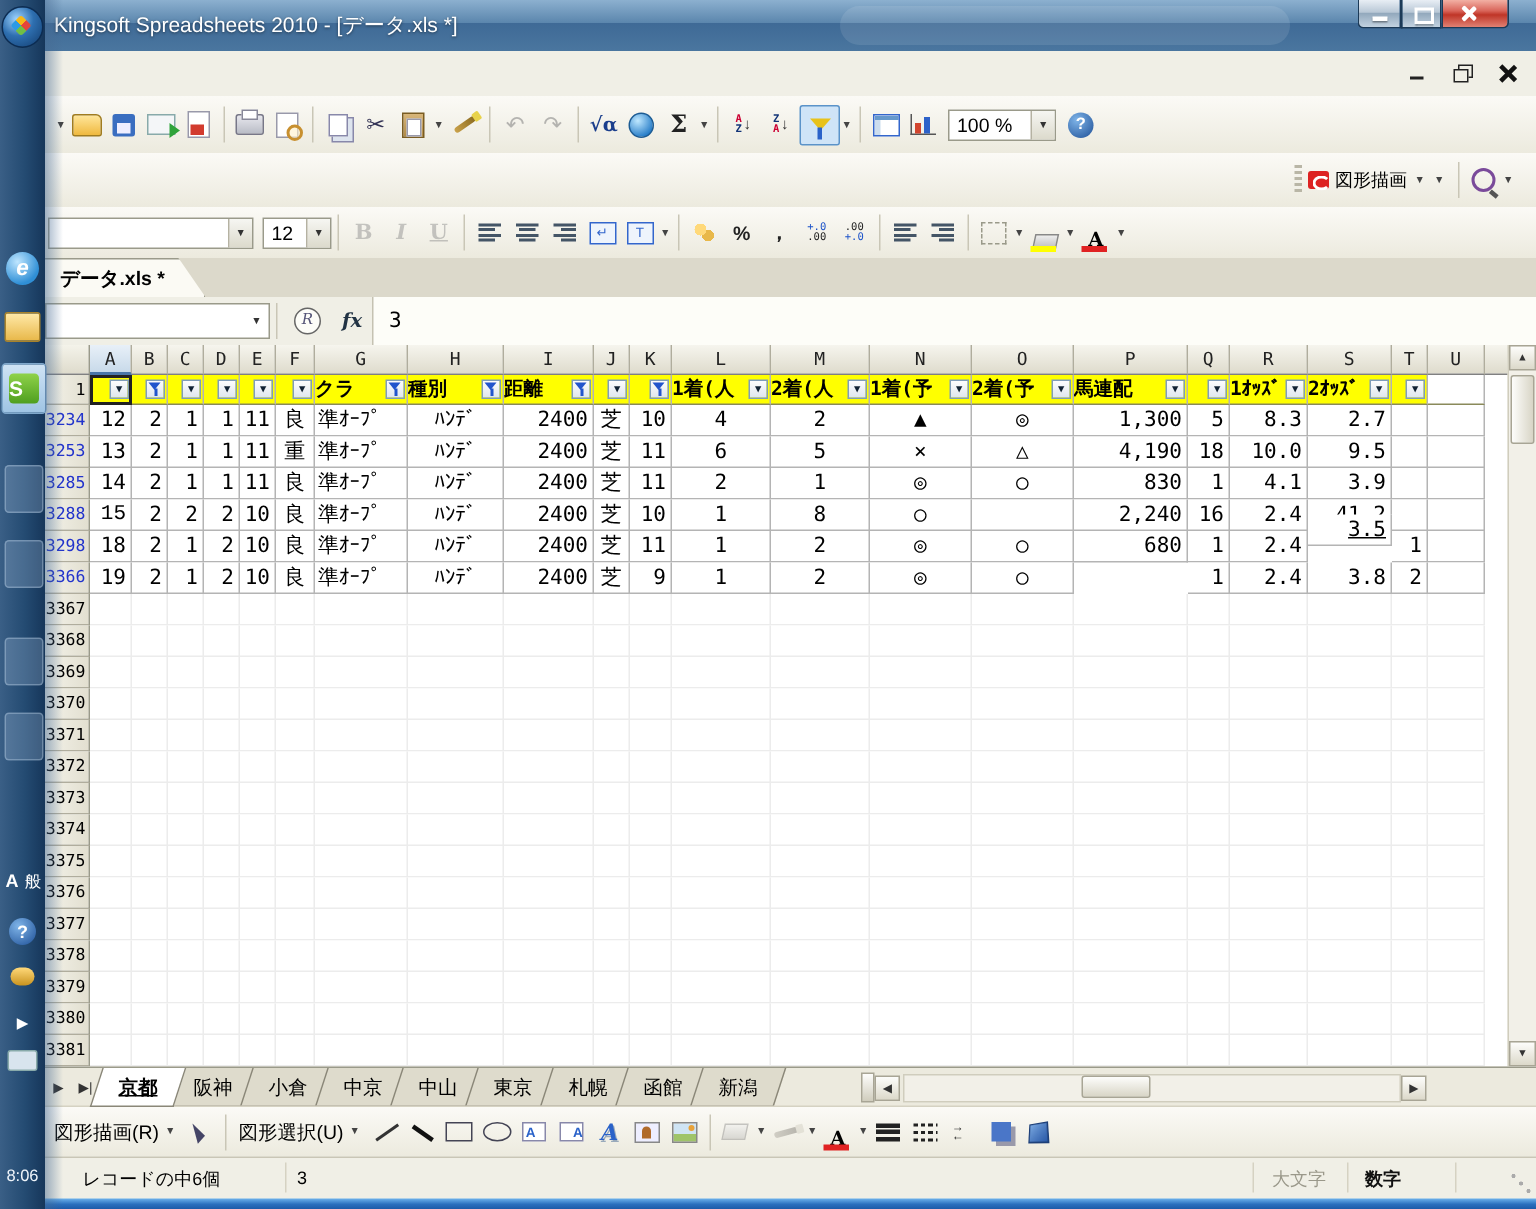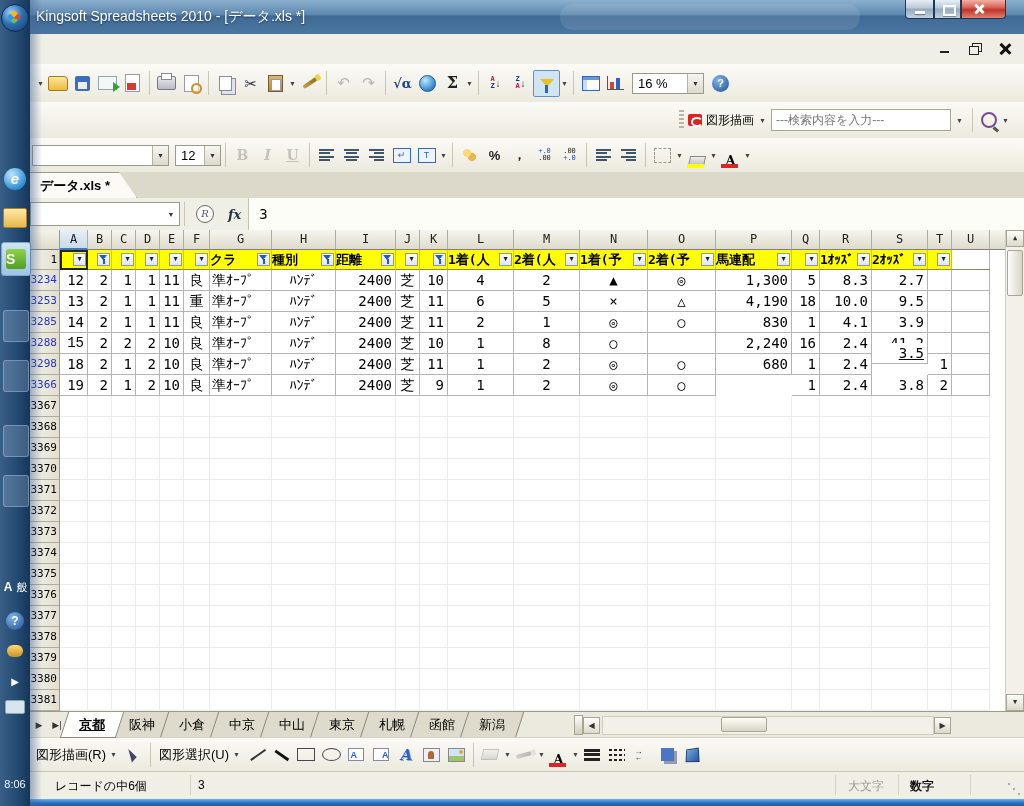--- a/index.html
+++ b/index.html
@@ -324,35 +324,34 @@
         </div>
       <div class="drop">▼</div>
       <div class="sep"></div>
       <div class="tbtn">
           <span class="ic ic-table"></span>
         </div>
       <div class="tbtn">
           <span class="ic ic-chart"></span>
         </div>
       <div class="combo" style="width:72px;margin:0 4px;">
-        <span class="val">16 %</span>
+        <span class="val">100 %</span>
         <span class="cd">▼</span>
       </div>
       <div class="tbtn">
           <span class="ic ic-help">?</span>
         </div>
     </div>
 
     <div class="bar" id="tb-row2">
       <div id="websearch">
         <div class="grip"></div>
         <span class="ws-badge"></span>
         <span class="lbl">図形描画</span>
         <span class="drop">▼</span>
-        <input class="ws-input" placeholder="---検索内容を入力---" style="">
         <span class="drop">▼</span>
         <div class="sep"></div>
         <span class="ic-mag"></span>
         <span class="drop">▼</span>
       </div>
     </div>
 
     <div class="bar" id="tb-fmt">
       <div class="combo" style="width:137px;">
         <span class="val"></span>

